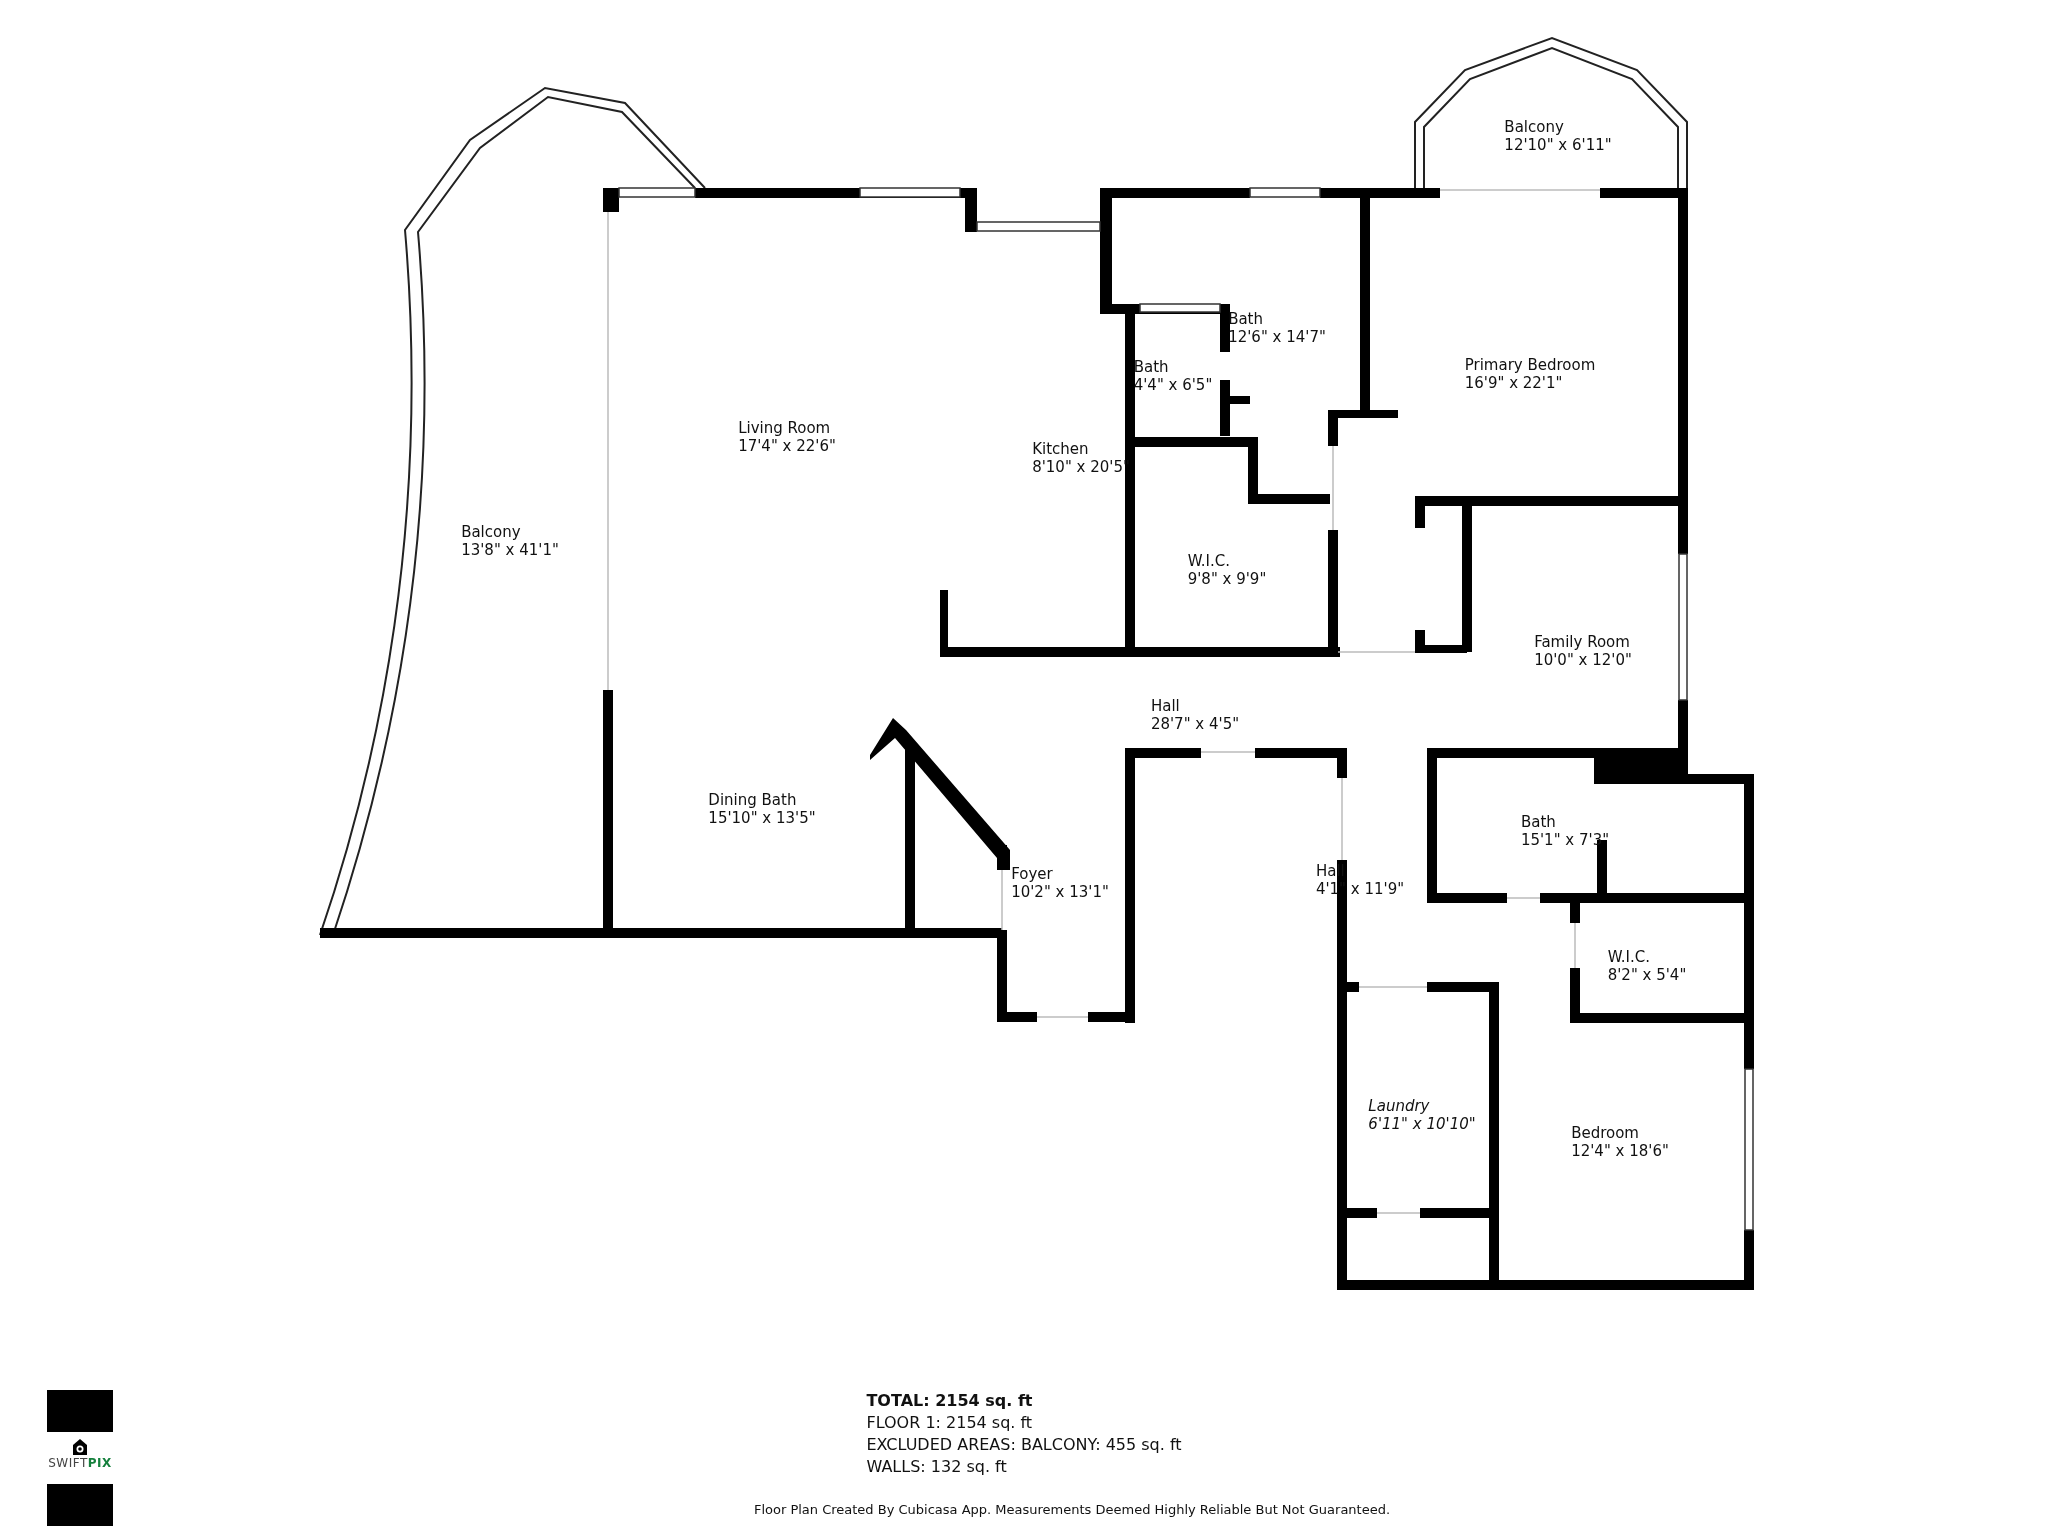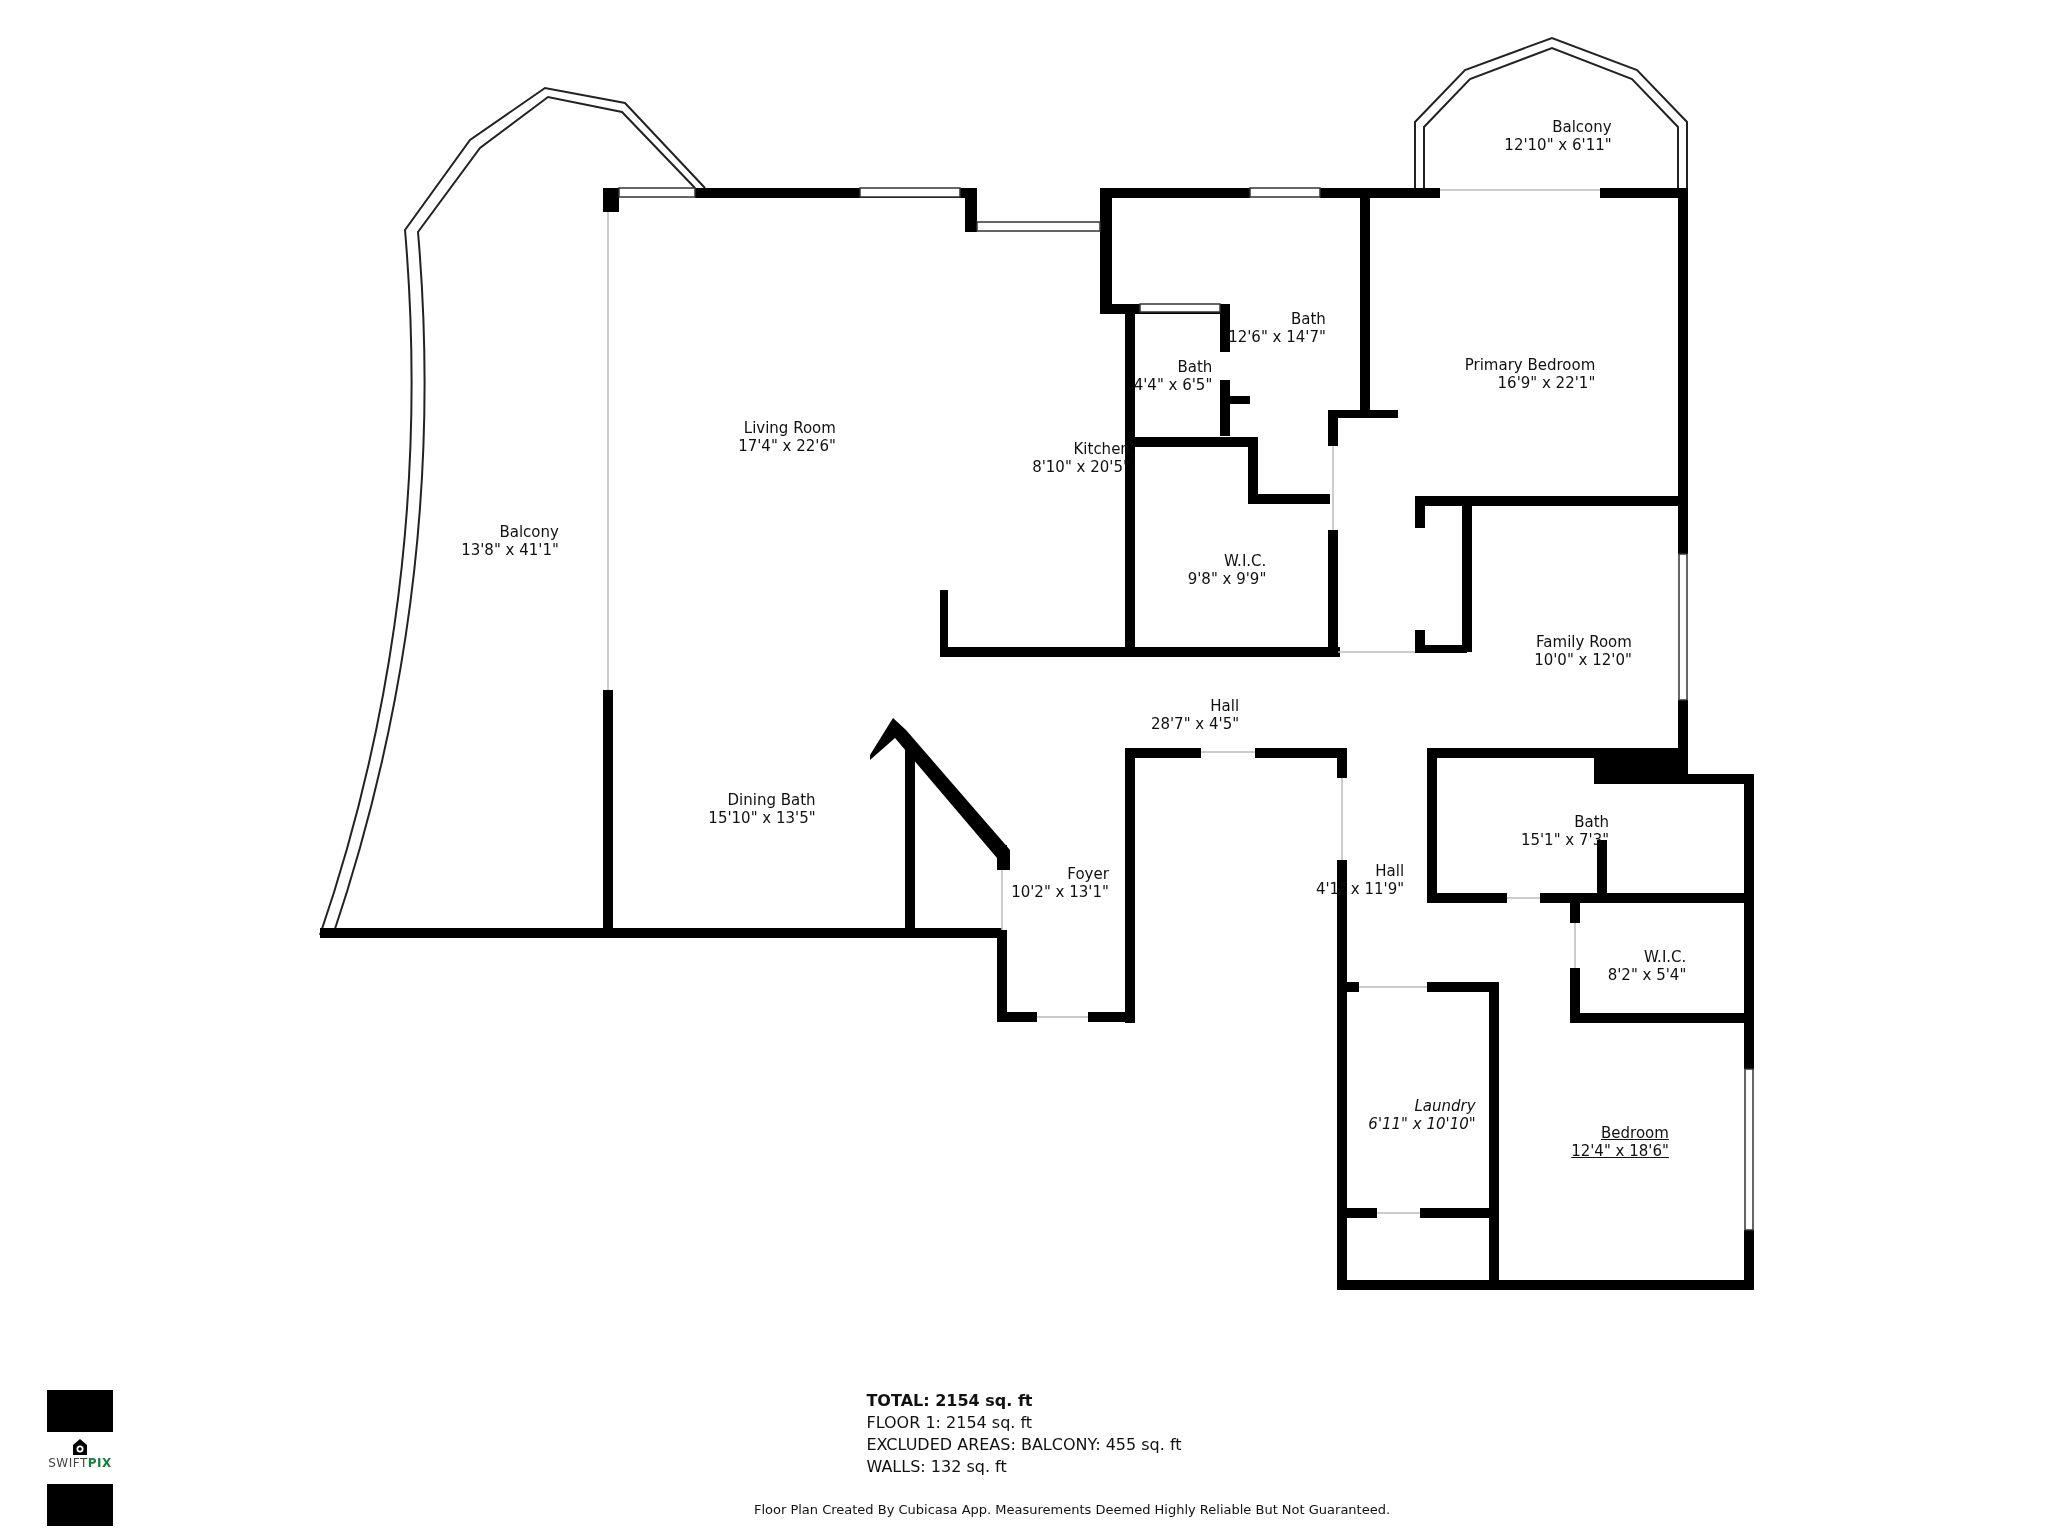--- a/index.html
+++ b/index.html
@@ -1,18 +1,18 @@
 <!DOCTYPE html>
 <html><head>
 <meta charset="utf-8">
 <style>
   html, body { margin: 0; padding: 0; background: #ffffff; }
   body { width: 2048px; height: 1536px; position: relative; overflow: hidden; font-family: "DejaVu Sans", sans-serif; color: #111; }
   #plan { position: absolute; left: 0; top: 0; }
-  .label { position: absolute; text-align: right; font-size: 15px; line-height: 18px; white-space: nowrap; transform: translateX(-50%); }
+  .label { position: absolute; text-align: left; font-size: 15px; line-height: 18px; white-space: nowrap; transform: translateX(-50%); }
   .label span { display: block; }
   .summary { position: absolute; left: 1024px; top: 1390px; transform: translateX(-50%); text-align: left; font-size: 16px; line-height: 22px; }
   .summary .total { font-weight: bold; }
   .disclaimer { position: absolute; left: 1024px; top: 1502px; transform: translateX(-50%); font-size: 13px; white-space: nowrap; margin-left: 48px; }
   .logo { position: absolute; left: 47px; top: 1390px; width: 66px; }
   .logo .blk { width: 66px; height: 42px; background: #000; }
   .logo .mid { height: 46px; text-align: center; font-size: 12px; letter-spacing: 0.5px; color: #444; }
   .logo .mid b { color: #15803d; }
 </style>
 </head>
@@ -185,21 +185,21 @@
   <span>15'1" x 7'3"</span>
 </div>
 <div class="label" style="left:1647px; top:948px;">
   <span>W.I.C.</span>
   <span>8'2" x 5'4"</span>
 </div>
 <div class="label" style="left:1422px; top:1097px;font-style:italic;">
   <span>Laundry</span>
   <span>6'11" x 10'10"</span>
 </div>
-<div class="label" style="left:1620px; top:1124px;text-decoration:underline;">
+<div class="label" style="left:1620px; top:1124px;">
   <span>Bedroom</span>
   <span>12'4" x 18'6"</span>
 </div>
 
 <div class="summary">
   <div class="total">TOTAL: 2154 sq. ft</div>
   <div>FLOOR 1: 2154 sq. ft</div>
   <div>EXCLUDED AREAS: BALCONY: 455 sq. ft</div>
   <div>WALLS: 132 sq. ft</div>
 </div>

